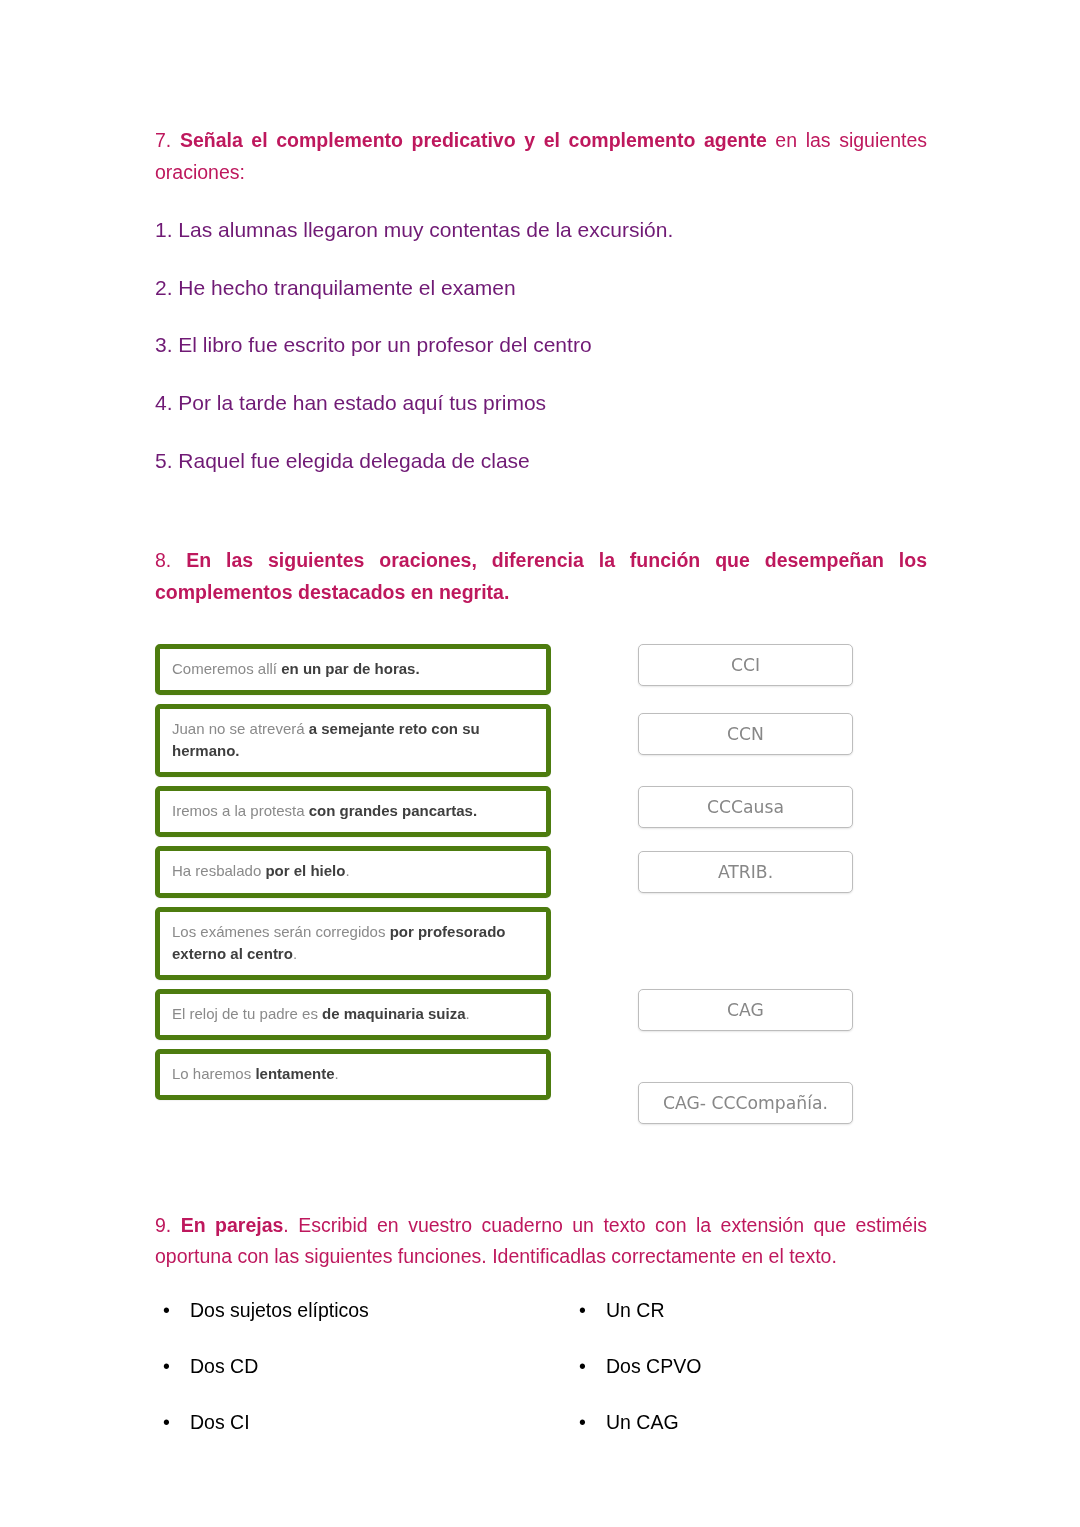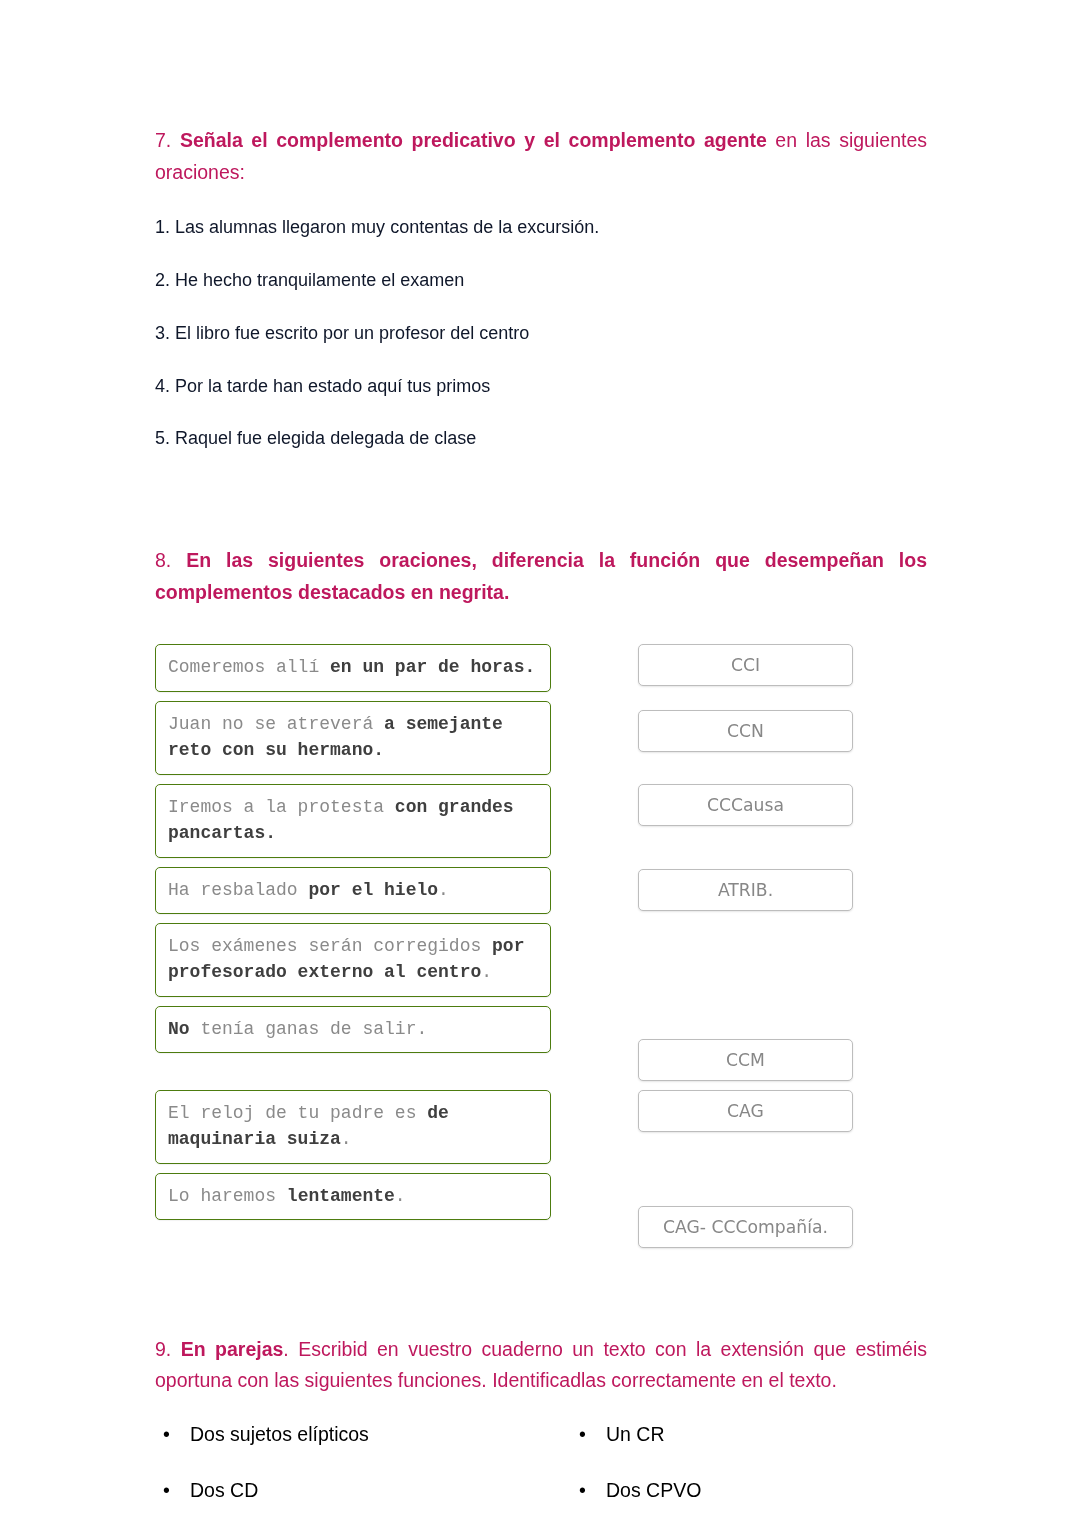--- a/index.html
+++ b/index.html
@@ -40,33 +40,33 @@
     color: #be185d;
     text-align: justify;
     margin: 0;
   }
   .para b { font-weight: bold; }
 
   .q-head { margin-bottom: 18px; }
 
   .sentence-line {
     font-family: "Liberation Sans", sans-serif;
-    font-size: 18px;
+    font-size: 21px;
     line-height: 1.6;
-    color: #0f172a;
+    color: #701a75;
     margin: 0 0 24px 0;
   }
   .sentence-line:last-child { margin-bottom: 0; }
 
   
   #ex7 { margin-bottom: 0; }
   #ex7-list { margin-top: 25px; }
 
   
-  #ex8 { margin-top: 92px; }
+  #ex8 { margin-top: 68px; }
   #ex8 .q-head { margin-bottom: 0; }
 
   .match-area {
     position: relative;
     margin-top: 36px;
     width: 700px;
   }
   .match-row {
     display: flex;
     align-items: flex-start;
@@ -79,27 +79,27 @@
   }
   .gap-col {
     flex: 0 0 87px;
   }
   .right-col {
     width: 215px;
     flex: 0 0 215px;
   }
 
   .sent-box {
-    border: 1px solid #4d7c0f;
+    border: 5px solid #4d7c0f;
     border-radius: 5px;
     background: #ffffff;
     box-sizing: border-box;
     padding: 9px 12px 10px 12px;
-    font-family: Liberation Mono, monospace;
-    font-size: 18px;
+    font-family: Liberation Sans, sans-serif;
+    font-size: 15px;
     line-height: 1.47;
     color: #8a8a8a;
     box-shadow: 0 1px 1px rgba(0,0,0,0.05);
     width: 396px;
   }
   .sent-box b {
     color: #3f3f3f;
     font-weight: bold;
   }
 
@@ -223,29 +223,20 @@
           </div>
         </div>
 
         <div class="match-row" style="margin-bottom:9px;">
           <div class="left-col">
             <div class="sent-box"><span>Los exámenes serán corregidos </span><b>por profesorado externo al centro</b><span>.</span></div>
           </div>
           <div class="gap-col"></div>
         </div>
 
-        <div class="match-row" style="margin-bottom:9px;">
-          <div class="left-col">
-            <div class="sent-box"><span></span><b>No</b><span> tenía ganas de salir.</span></div>
-          </div>
-          <div class="gap-col"></div>
-          <div class="right-col">
-            <div class="tag-box" style="margin-top:33px;">CCM</div>
-          </div>
-        </div>
 
         <div class="match-row" style="margin-bottom:9px;">
           <div class="left-col">
             <div class="sent-box"><span>El reloj de tu padre es </span><b>de maquinaria suiza</b><span>.</span></div>
           </div>
           <div class="gap-col"></div>
           <div class="right-col">
             <div class="tag-box">CAG</div>
           </div>
         </div>

